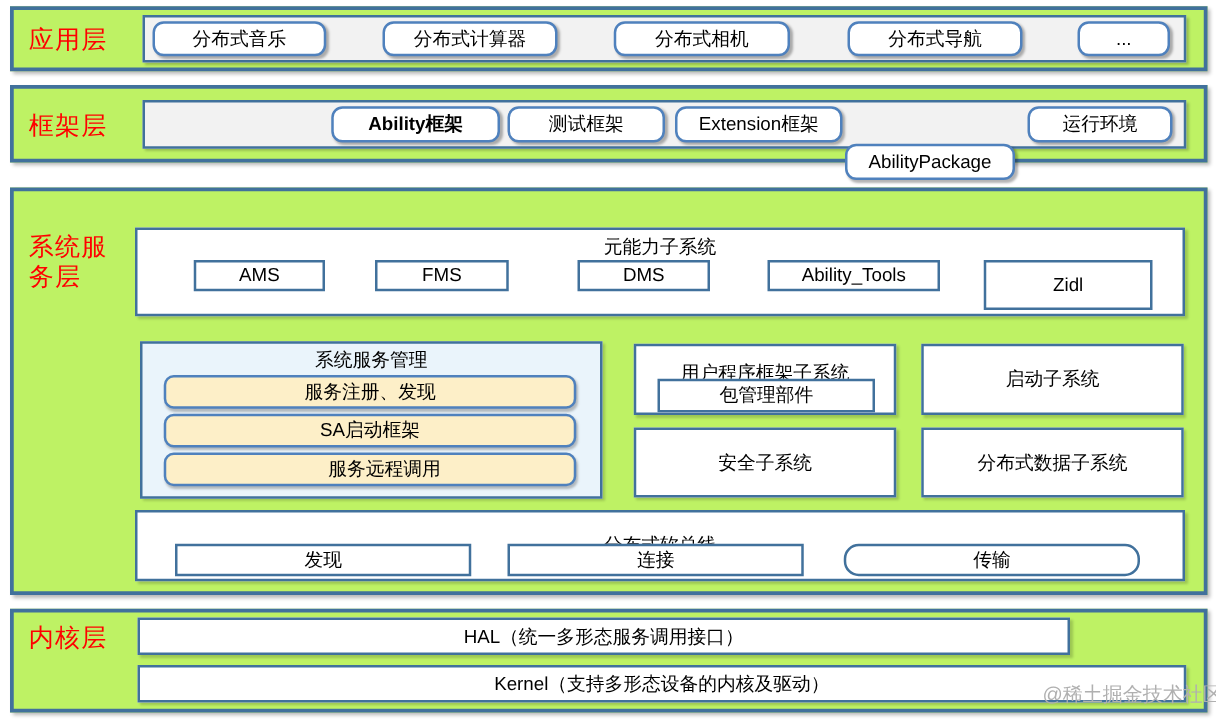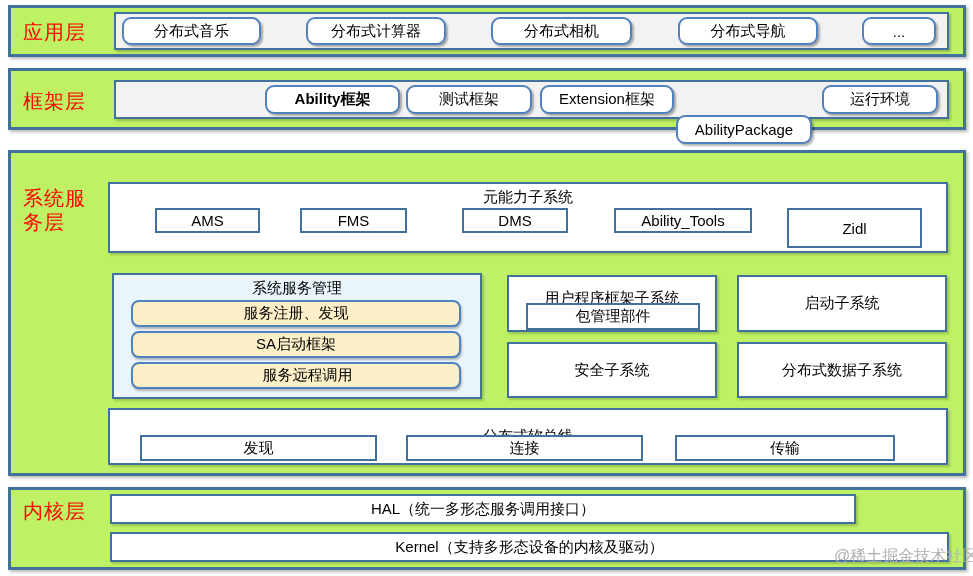--- a/index.html
+++ b/index.html
@@ -100,21 +100,21 @@
     <div class="centerbox" style="left:726px;top:122px;width:210px;height:57px;">启动子系统</div>
 
     <div class="centerbox" style="left:496px;top:189px;width:210px;height:56px;">安全子系统</div>
 
     <div class="centerbox" style="left:726px;top:189px;width:210px;height:56px;">分布式数据子系统</div>
 
     <div class="groupbox" style="left:97px;top:255px;width:840px;height:57px;">
       <div class="title" style="padding-top:17px;">分布式软总线</div>
       <div class="rect" style="left:30px;top:25px;width:237px;height:26px;">发现</div>
       <div class="rect" style="left:296px;top:25px;width:237px;height:26px;">连接</div>
-      <div class="rect" style="left:565px;top:25px;width:220px;height:26px;">传输</div>
+      <div class="rect" style="left:565px;top:25px;width:237px;height:26px;border-radius:12px;">传输</div>
     </div>
   </div>
 
   <div class="section" style="top:487px;height:83px;">
     <div class="layer-label" style="left:12px;top:9px;">内核层</div>
     <div class="centerbox" style="left:99px;top:4px;width:746px;height:30px;">HAL（统一多形态服务调用接口）</div>
     <div class="centerbox" style="left:99px;top:42px;width:839px;height:30px;">Kernel（支持多形态设备的内核及驱动）</div>
   </div>
 
   <div class="watermark">@稀土掘金技术社区</div>

